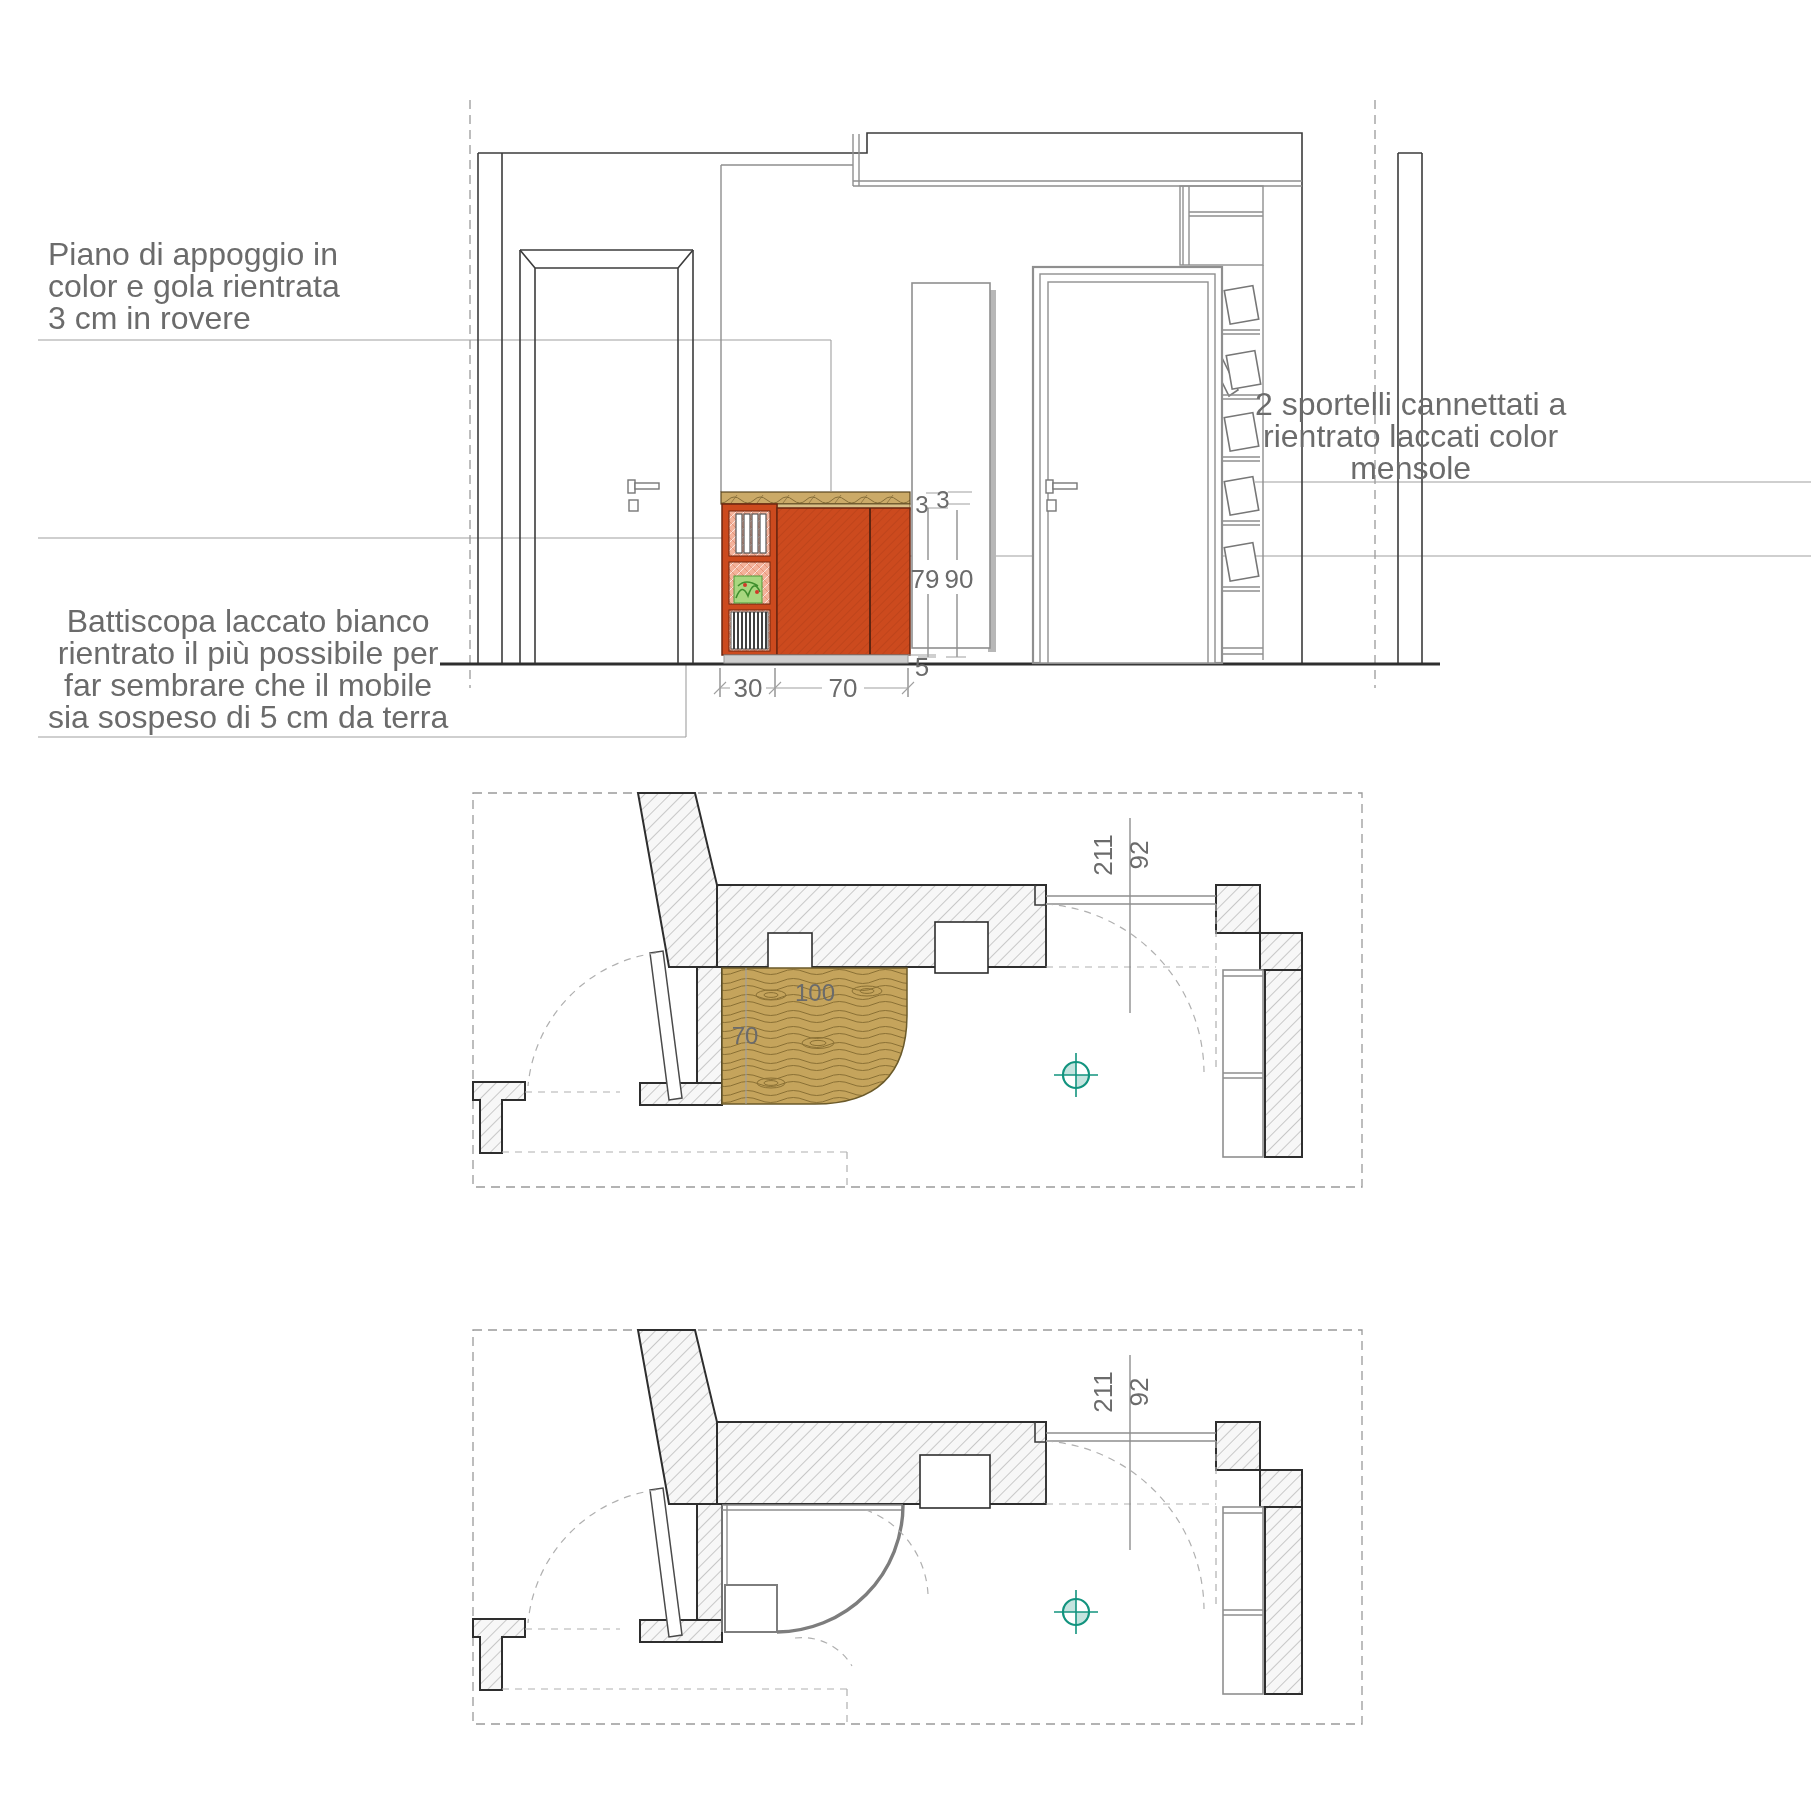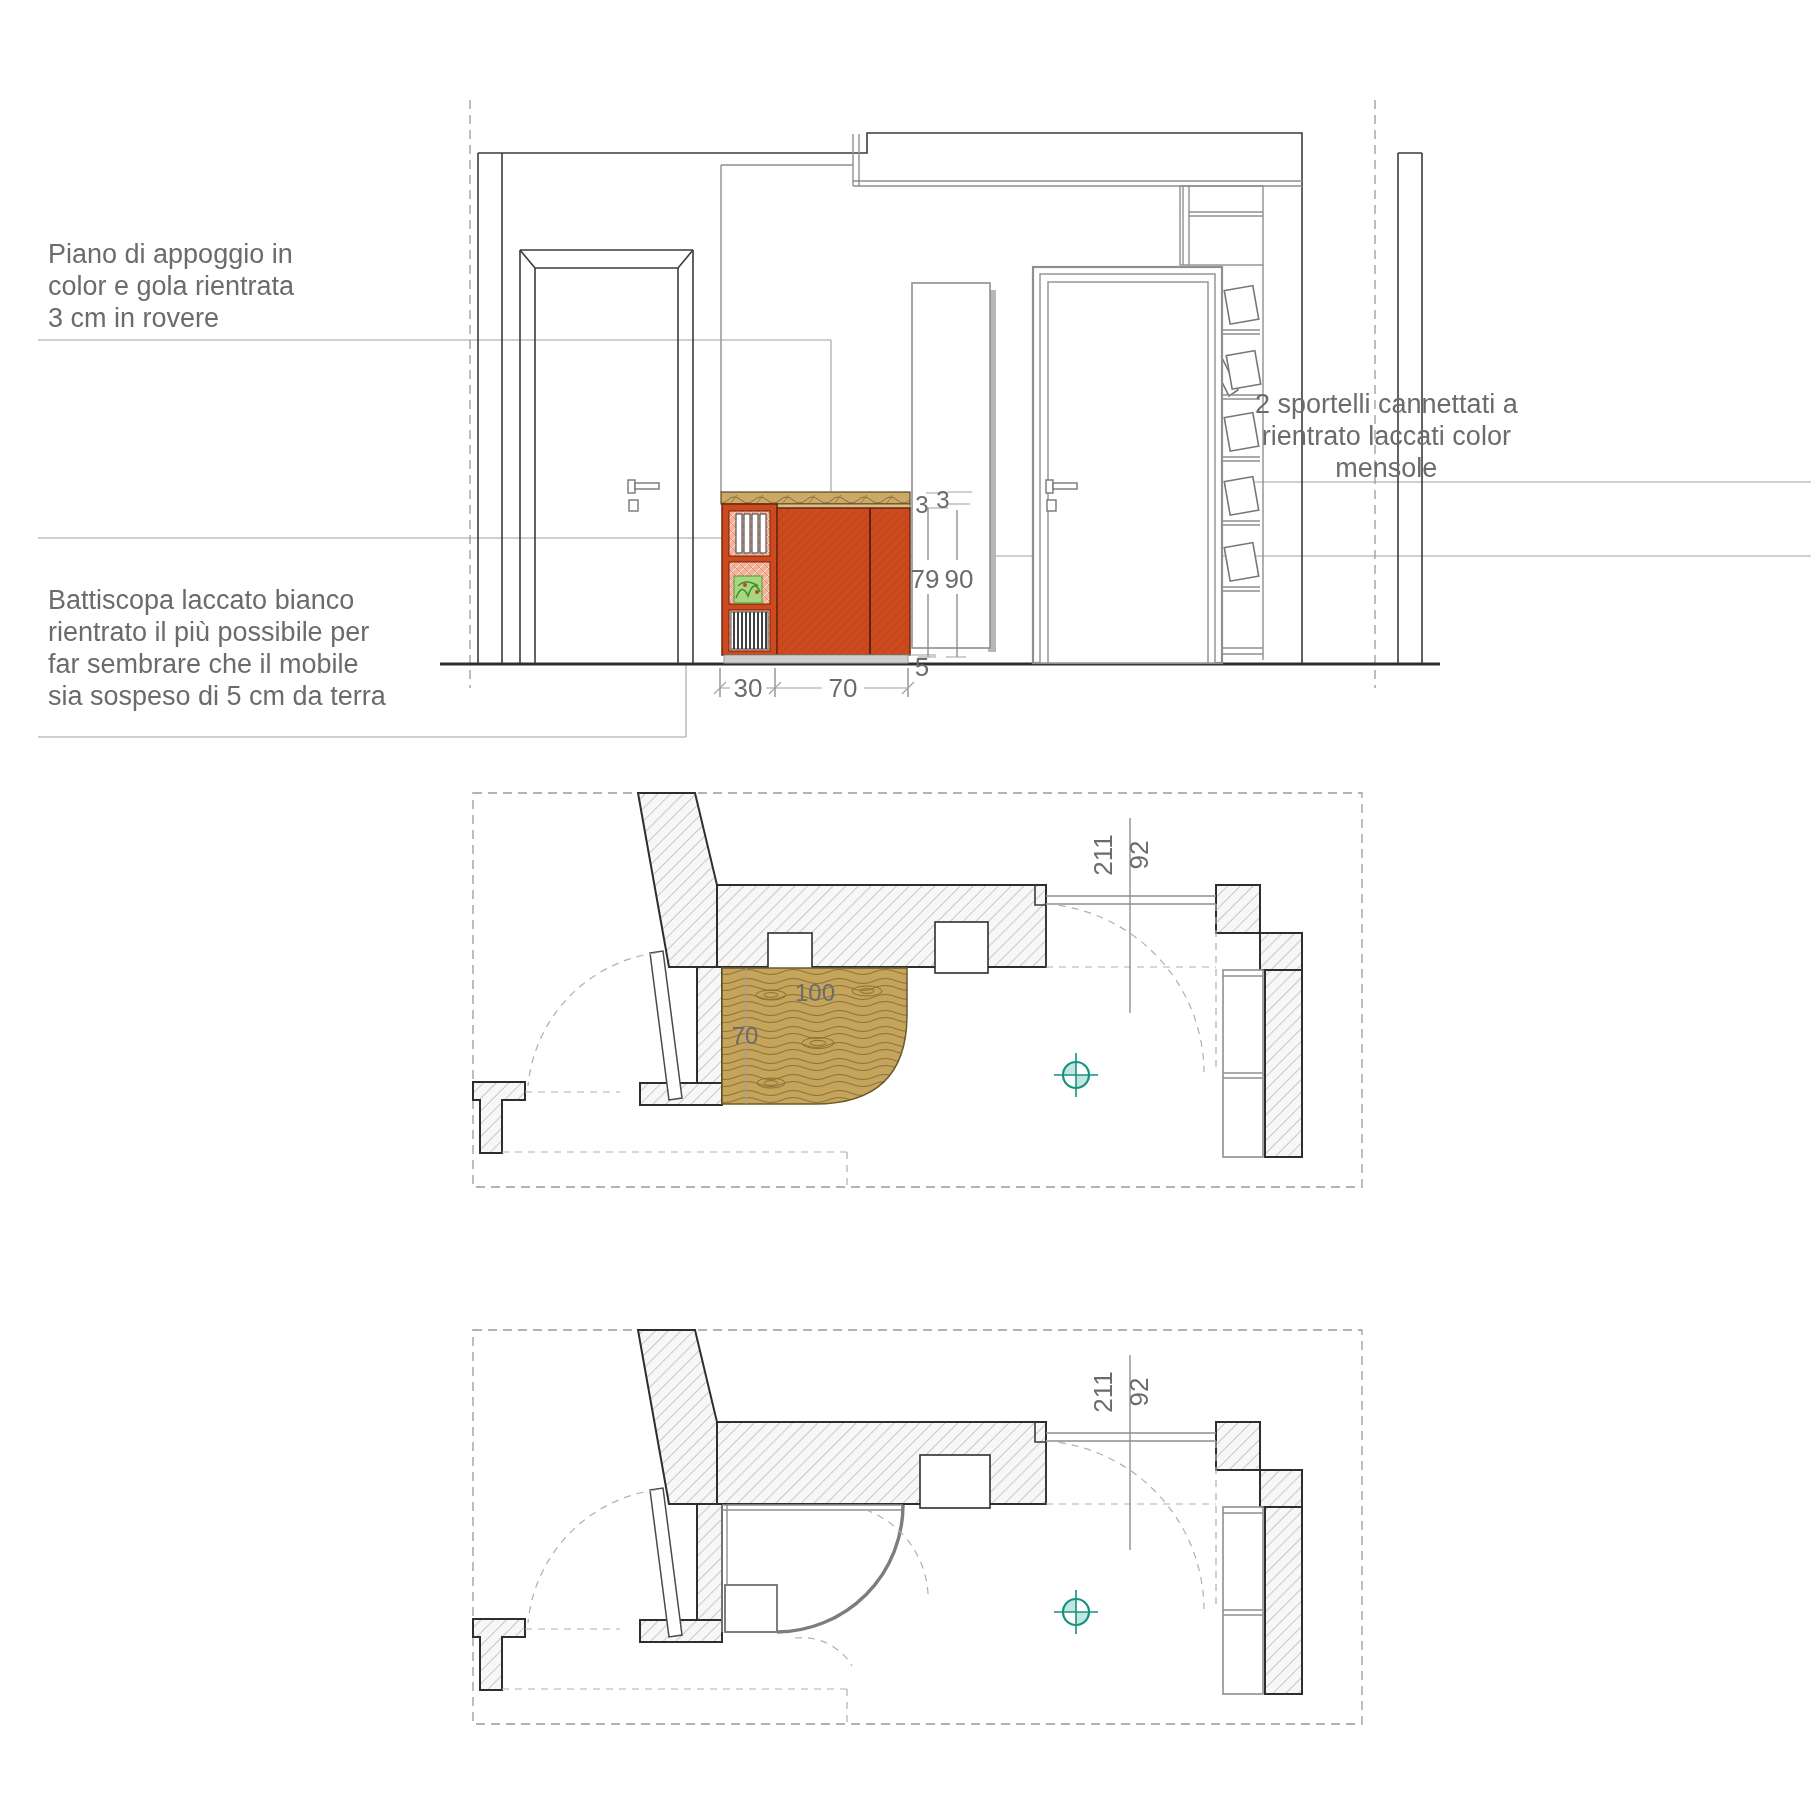--- a/index.html
+++ b/index.html
@@ -1,19 +1,19 @@
 <!DOCTYPE html>
 <html style="--mattone: #cc4a1e; --mattone-dark: #6e2710; --wood: #cbaa68; --wood-plan: #c5a45c; --wood-line: #8a7034; --salmon: #f4b29a; --teal: #13947f; --line-gray: #8f8f8f; --text-gray: #6b6b6b;"><head>
 <meta charset="utf-8">
 <style>
   html,body{margin:0;padding:0;background:#ffffff;}
   body{width:1811px;height:1811px;font-family:"Liberation Sans",sans-serif;}
   .stage{position:relative;width:1811px;height:1811px;background:#fff;overflow:hidden;}
   .stage > svg{position:absolute;left:0;top:0;}
-  .ann{position:absolute;color:#6b6b6b;font-size:27px;line-height:32px;white-space:nowrap;}
+  .ann{position:absolute;color:#6b6b6b;font-size:32px;line-height:32px;white-space:nowrap;}
   
   .ln{stroke:#3c3c3c;stroke-width:1.6;fill:none;}
   .lnthick{stroke:#2e2e2e;stroke-width:3;fill:none;}
   .lng{stroke:#8f8f8f;stroke-width:1.4;fill:none;}
   .ldr{stroke:#a0a0a0;stroke-width:1.1;fill:none;}
   .dash{stroke:#9a9a9a;stroke-width:1.3;fill:none;stroke-dasharray:9 6;}
   .dashf{stroke:#b0b0b0;stroke-width:1.2;fill:none;stroke-dasharray:7 6;}
   .wall{fill:url(#hatch);stroke:#2e2e2e;stroke-width:2;}
   .whitebox{fill:#ffffff;stroke:#2e2e2e;stroke-width:1.6;}
   .dimt{fill:#6b6b6b;font-size:24px;font-family:"Liberation Sans",sans-serif;text-anchor:middle;}
@@ -302,21 +302,21 @@
   </g>
 </svg>
 
   <div class="ann" style="left:48px;top:238px;">
     <div>Piano di appoggio in</div>
     <div>color e gola rientrata</div>
     <div>3 cm in rovere</div>
   </div>
 
 
-  <div class="ann" style="left:48px;top:584px;">
+  <div class="ann" style="left:48px;top:605px;text-align:center;">
     <div>Battiscopa laccato bianco</div>
     <div>rientrato il più possibile per</div>
     <div>far sembrare che il mobile</div>
     <div>sia sospeso di 5 cm da terra</div>
   </div>
 
   <div class="ann" style="left:1255px;top:388px;text-align:center;">
     <div>2 sportelli cannettati a</div>
     <div>rientrato laccati color</div>
     <div>mensole</div>

